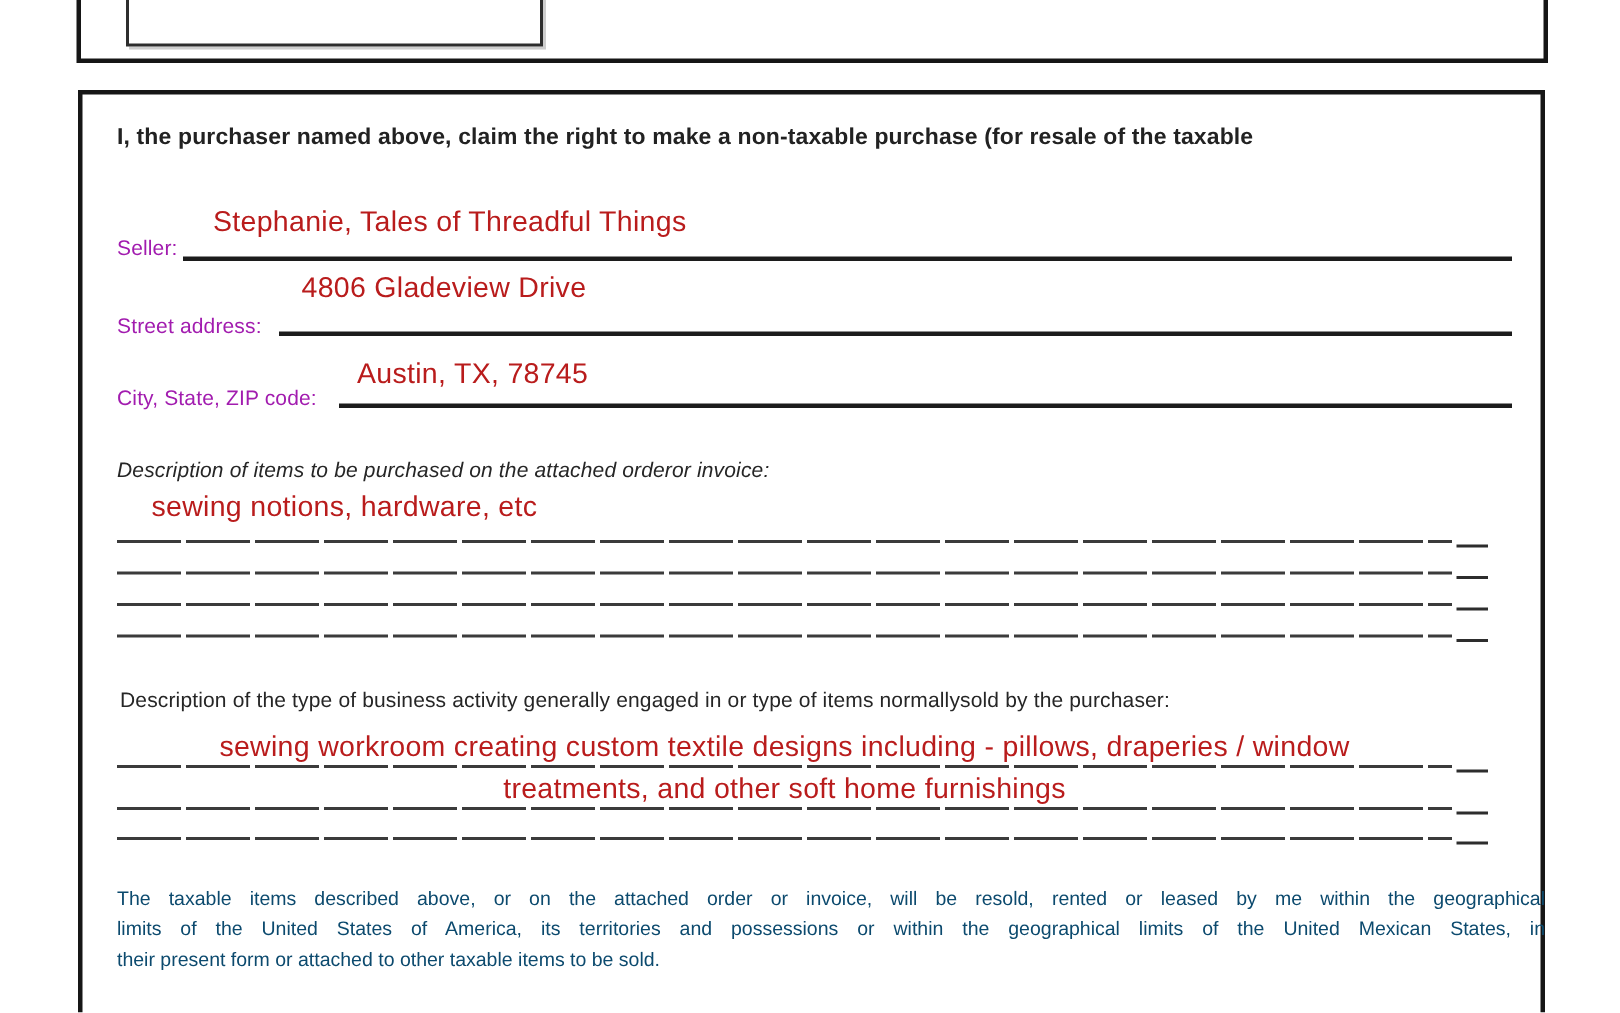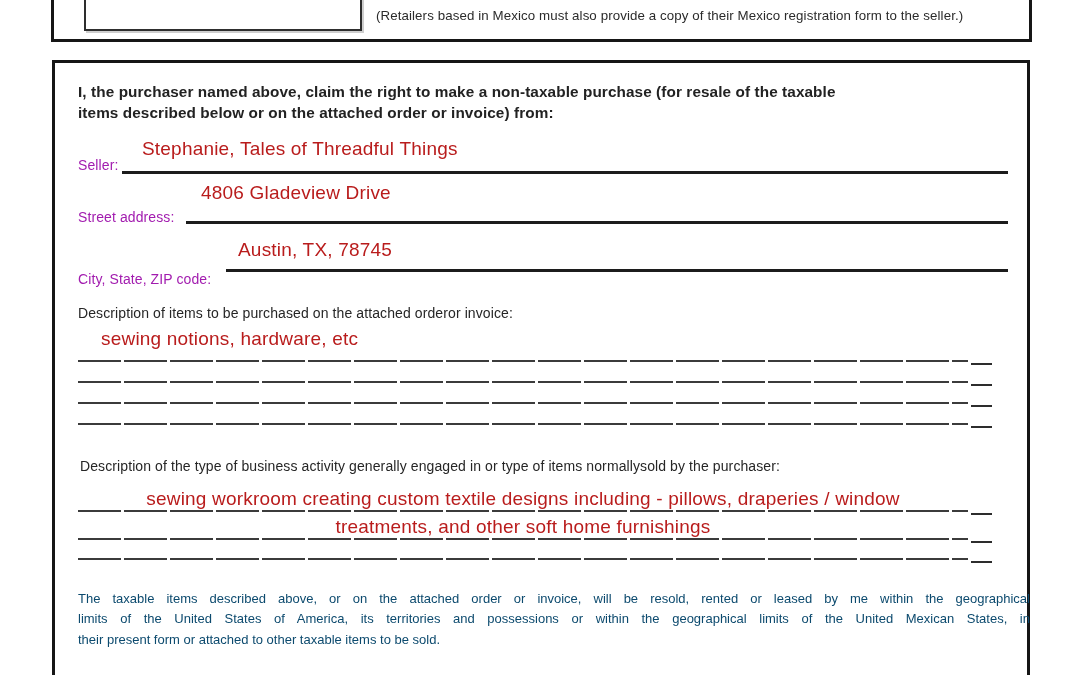--- a/index.html
+++ b/index.html
@@ -44,43 +44,41 @@
   .affirm { left:23px; top:526px; width:952px; font-size:13px; line-height:20.4px; color:#0c4a6e; }
   .affirm .just { text-align:justify; text-align-last:justify; }
 </style>
 </head>
 <body>
 
 <div class="page">
 
   <div class="box top-box">
     <div class="reg-input"></div>
-    <div class="mexico-note">(Retailers based in Mexico must also provide a copy of their Mexico registration form to the seller.)</div>
   </div>
 
   <div class="box main-box">
 
     <div class="abs intro">
       <span>I, the purchaser named above, claim the right to make a non-taxable purchase (for resale of the taxable</span><br>
-      <span>items described below or on the attached order or invoice) from:</span>
     </div>
 
     <div class="f-rule" style="left:67px; top:108px; width:886px;"></div>
     <div class="abs f-label" style="left:23px; top:94px;">Seller:</div>
     <div class="abs f-value" style="left:87px; top:75px;">Stephanie, Tales of Threadful Things</div>
 
     <div class="f-rule" style="left:131px; top:158px; width:822px;"></div>
     <div class="abs f-label" style="left:23px; top:146px;">Street address:</div>
     <div class="abs f-value" style="left:146px; top:119px;">4806 Gladeview Drive</div>
 
     <div class="f-rule" style="left:171px; top:206px; width:782px;"></div>
-    <div class="abs f-label" style="left:23px; top:208px;">City, State, ZIP code:</div>
+    <div class="abs f-label" style="left:23px; top:194px;">City, State, ZIP code:</div>
     <div class="abs f-value" style="left:183px; top:176px;">Austin, TX, 78745</div>
 
-    <div class="abs desc-label" style="left:23px; top:242px;">Description of items to be purchased on the attached orderor invoice:</div>
+    <div class="abs desc-label" style="left:23px; top:242px;font-style:italic;">Description of items to be purchased on the attached orderor invoice:</div>
     <div class="abs f-value" style="left:46px; top:265px;">sewing notions, hardware, etc</div>
 
     <div class="wline" style="left:23px; top:297px;"></div>
     <div class="wdash" style="left:916px; top:300px;"></div>
     <div class="wline" style="left:23px; top:318px;"></div>
     <div class="wdash" style="left:916px; top:321px;"></div>
     <div class="wline" style="left:23px; top:339px;"></div>
     <div class="wdash" style="left:916px; top:342px;"></div>
     <div class="wline" style="left:23px; top:360px;"></div>
     <div class="wdash" style="left:916px; top:363px;"></div>

